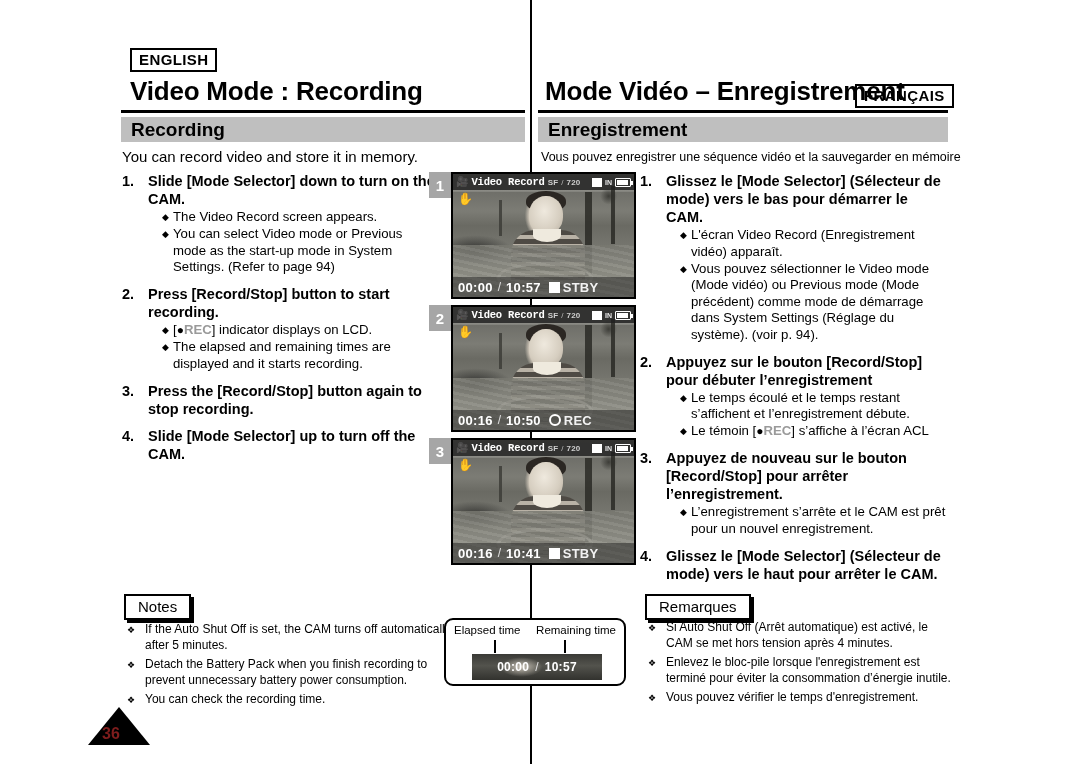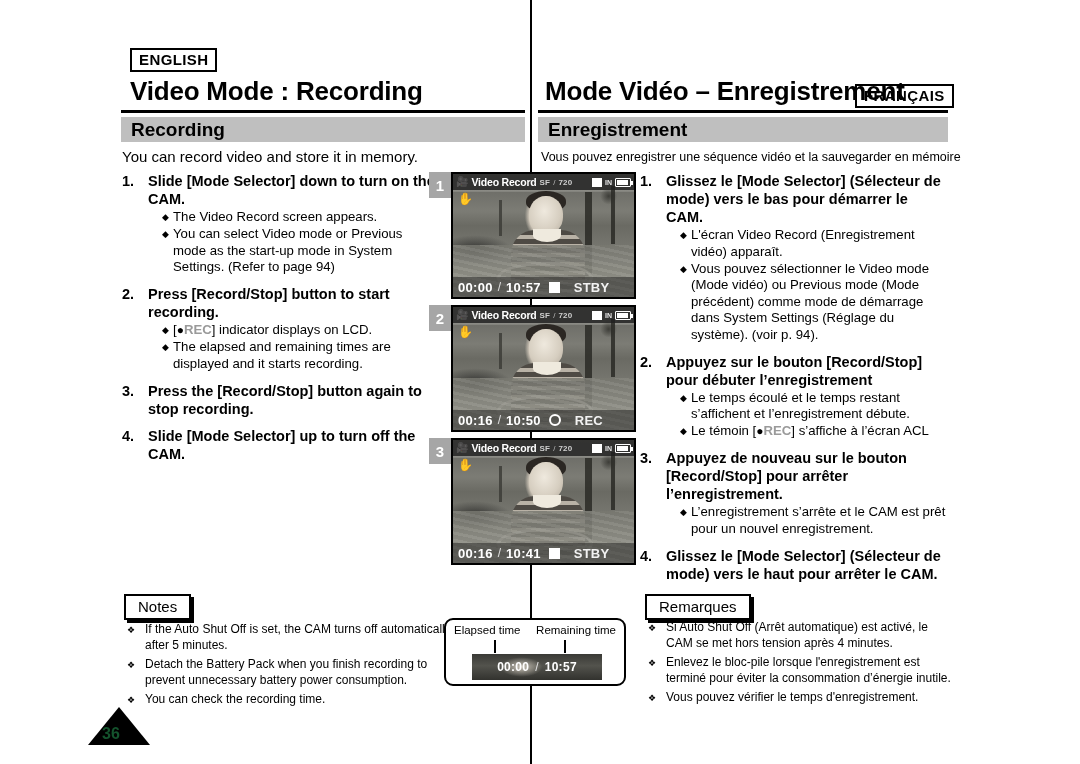--- a/index.html
+++ b/index.html
@@ -242,20 +242,21 @@
     font-size: 10px;
     color: #fff;
     line-height: 1;
   }
   .lcd-mode-text {
     font-size: 10.5px;
     color: #ffffff;
     font-weight: bold;
     letter-spacing: -0.2px;
     white-space: nowrap;
+    font-family: Liberation Mono, monospace;
   }
   .lcd-quality, .lcd-res {
     font-size: 8px;
     color: #cfcfcf;
     font-weight: bold;
     letter-spacing: 0.2px;
   }
   .lcd-sep { font-size: 8px; color: #bdbdbd; }
   .lcd-card {
     width: 10px; height: 9px;
@@ -310,21 +311,21 @@
   .lcd-time {
     font-size: 13px;
     color: #ffffff;
     font-weight: bold;
     letter-spacing: 0.3px;
   }
   .lcd-slash { font-size: 12px; color: #e0e0e0; }
   .lcd-state-wrap {
     display: flex;
     align-items: center;
-    gap: 14px;
+    gap: 3px;
     margin-left: 3px;
   }
   .state-square {
     width: 11px; height: 11px;
     background: #ffffff;
   }
   .state-circle {
     width: 12px; height: 12px;
     border-radius: 50%;
     border: 2px solid #ffffff;
@@ -443,21 +444,21 @@
     position: absolute;
     inset: 0;
     background: #000;
     clip-path: polygon(50% 0%, 100% 100%, 0% 100%);
   }
   #page-num .num {
     position: absolute;
     left: 0; right: 16px;
     bottom: 2px;
     text-align: center;
-    color: #14532d;
+    color: #7f1d1d;
     font-size: 16px;
     font-weight: bold;
   }
 </style>
 </head>
 <body>
 
 <div id="page">
 
   <div class="center-divider"></div>

